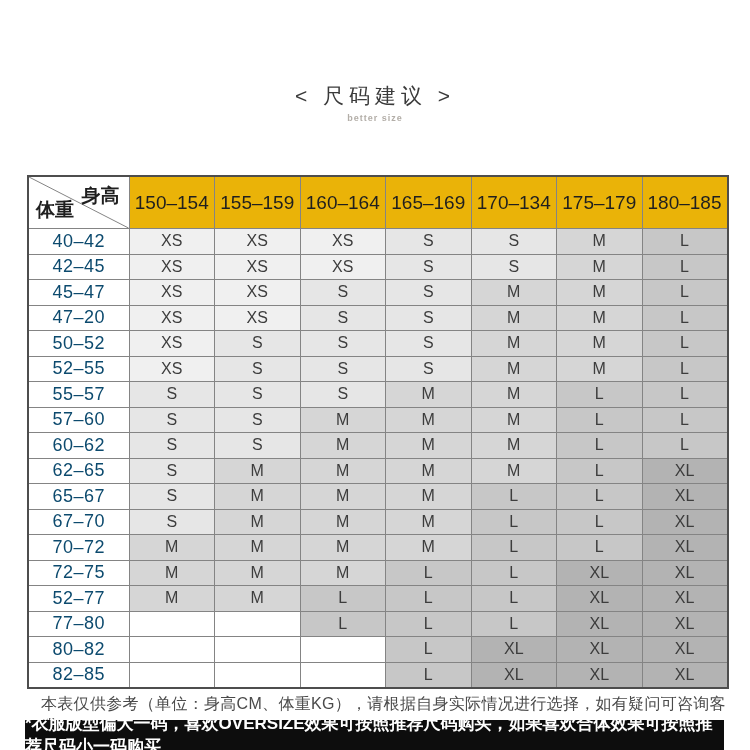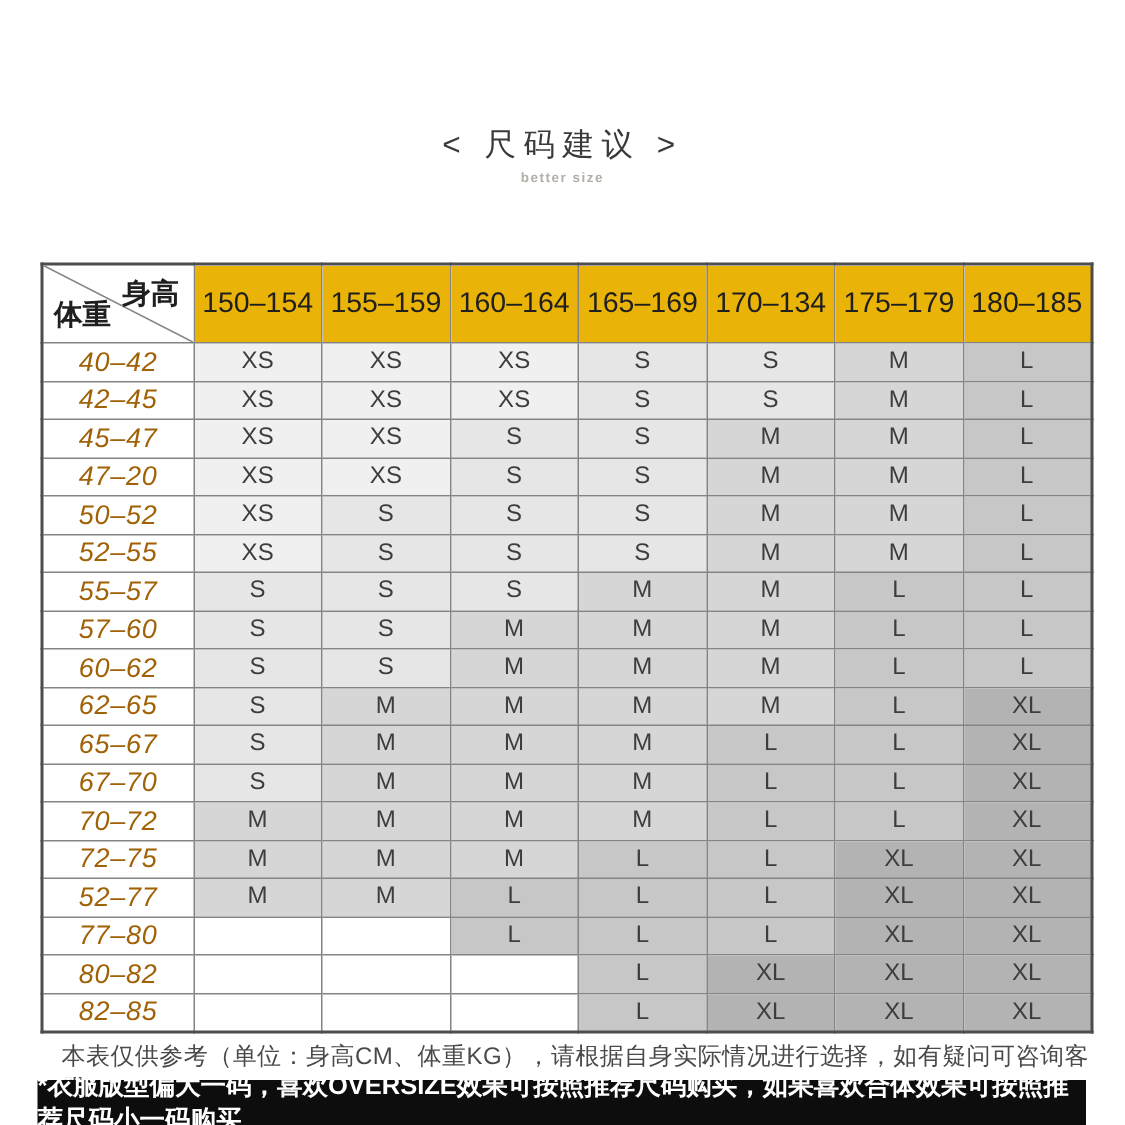--- a/index.html
+++ b/index.html
@@ -31,21 +31,21 @@
   .corner{position:relative;background:#ffffff;}
   .corner svg{position:absolute;left:0;top:0;width:100%;height:100%;display:block;}
   .corner-tr{
     position:absolute;top:6px;right:9px;font-size:19px;font-weight:bold;color:#1f1f1f;
   }
   .corner-bl{
     position:absolute;bottom:5px;left:7px;font-size:19px;font-weight:bold;color:#1f1f1f;
   }
   tbody td{height:24.5px;}
   .row-h{
-    font-size:18px;color:#a16207;background:#ffffff;letter-spacing:0.5px;font-style:italic;
+    font-size:18px;color:#0c4a6e;background:#ffffff;letter-spacing:0.5px;
   }
   .size-cell{
     font-size:16px;color:#3d3d3d;
   }
   .note{
     position:absolute;left:41px;top:694px;width:700px;
     font-size:16px;color:#4a4a4a;letter-spacing:0.3px;
   }
   .banner{
     position:absolute;left:25px;top:720px;width:699px;height:30px;

